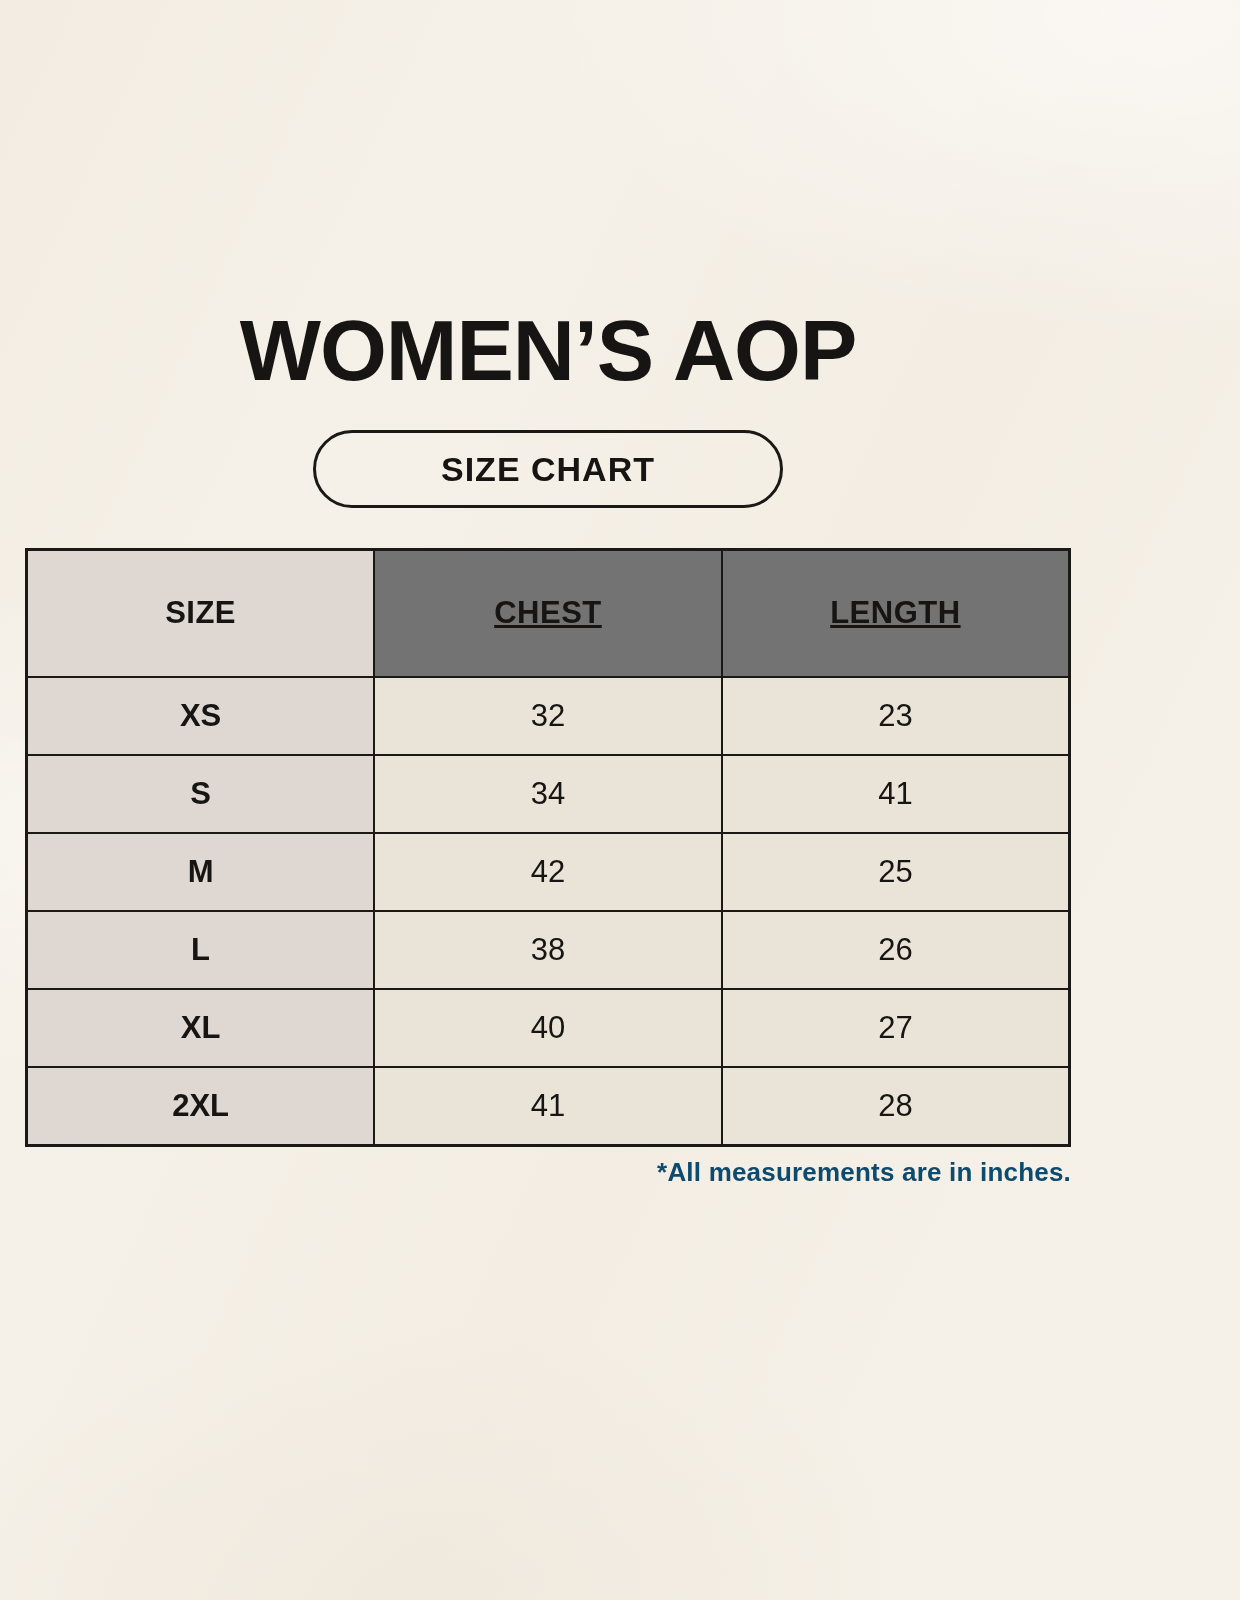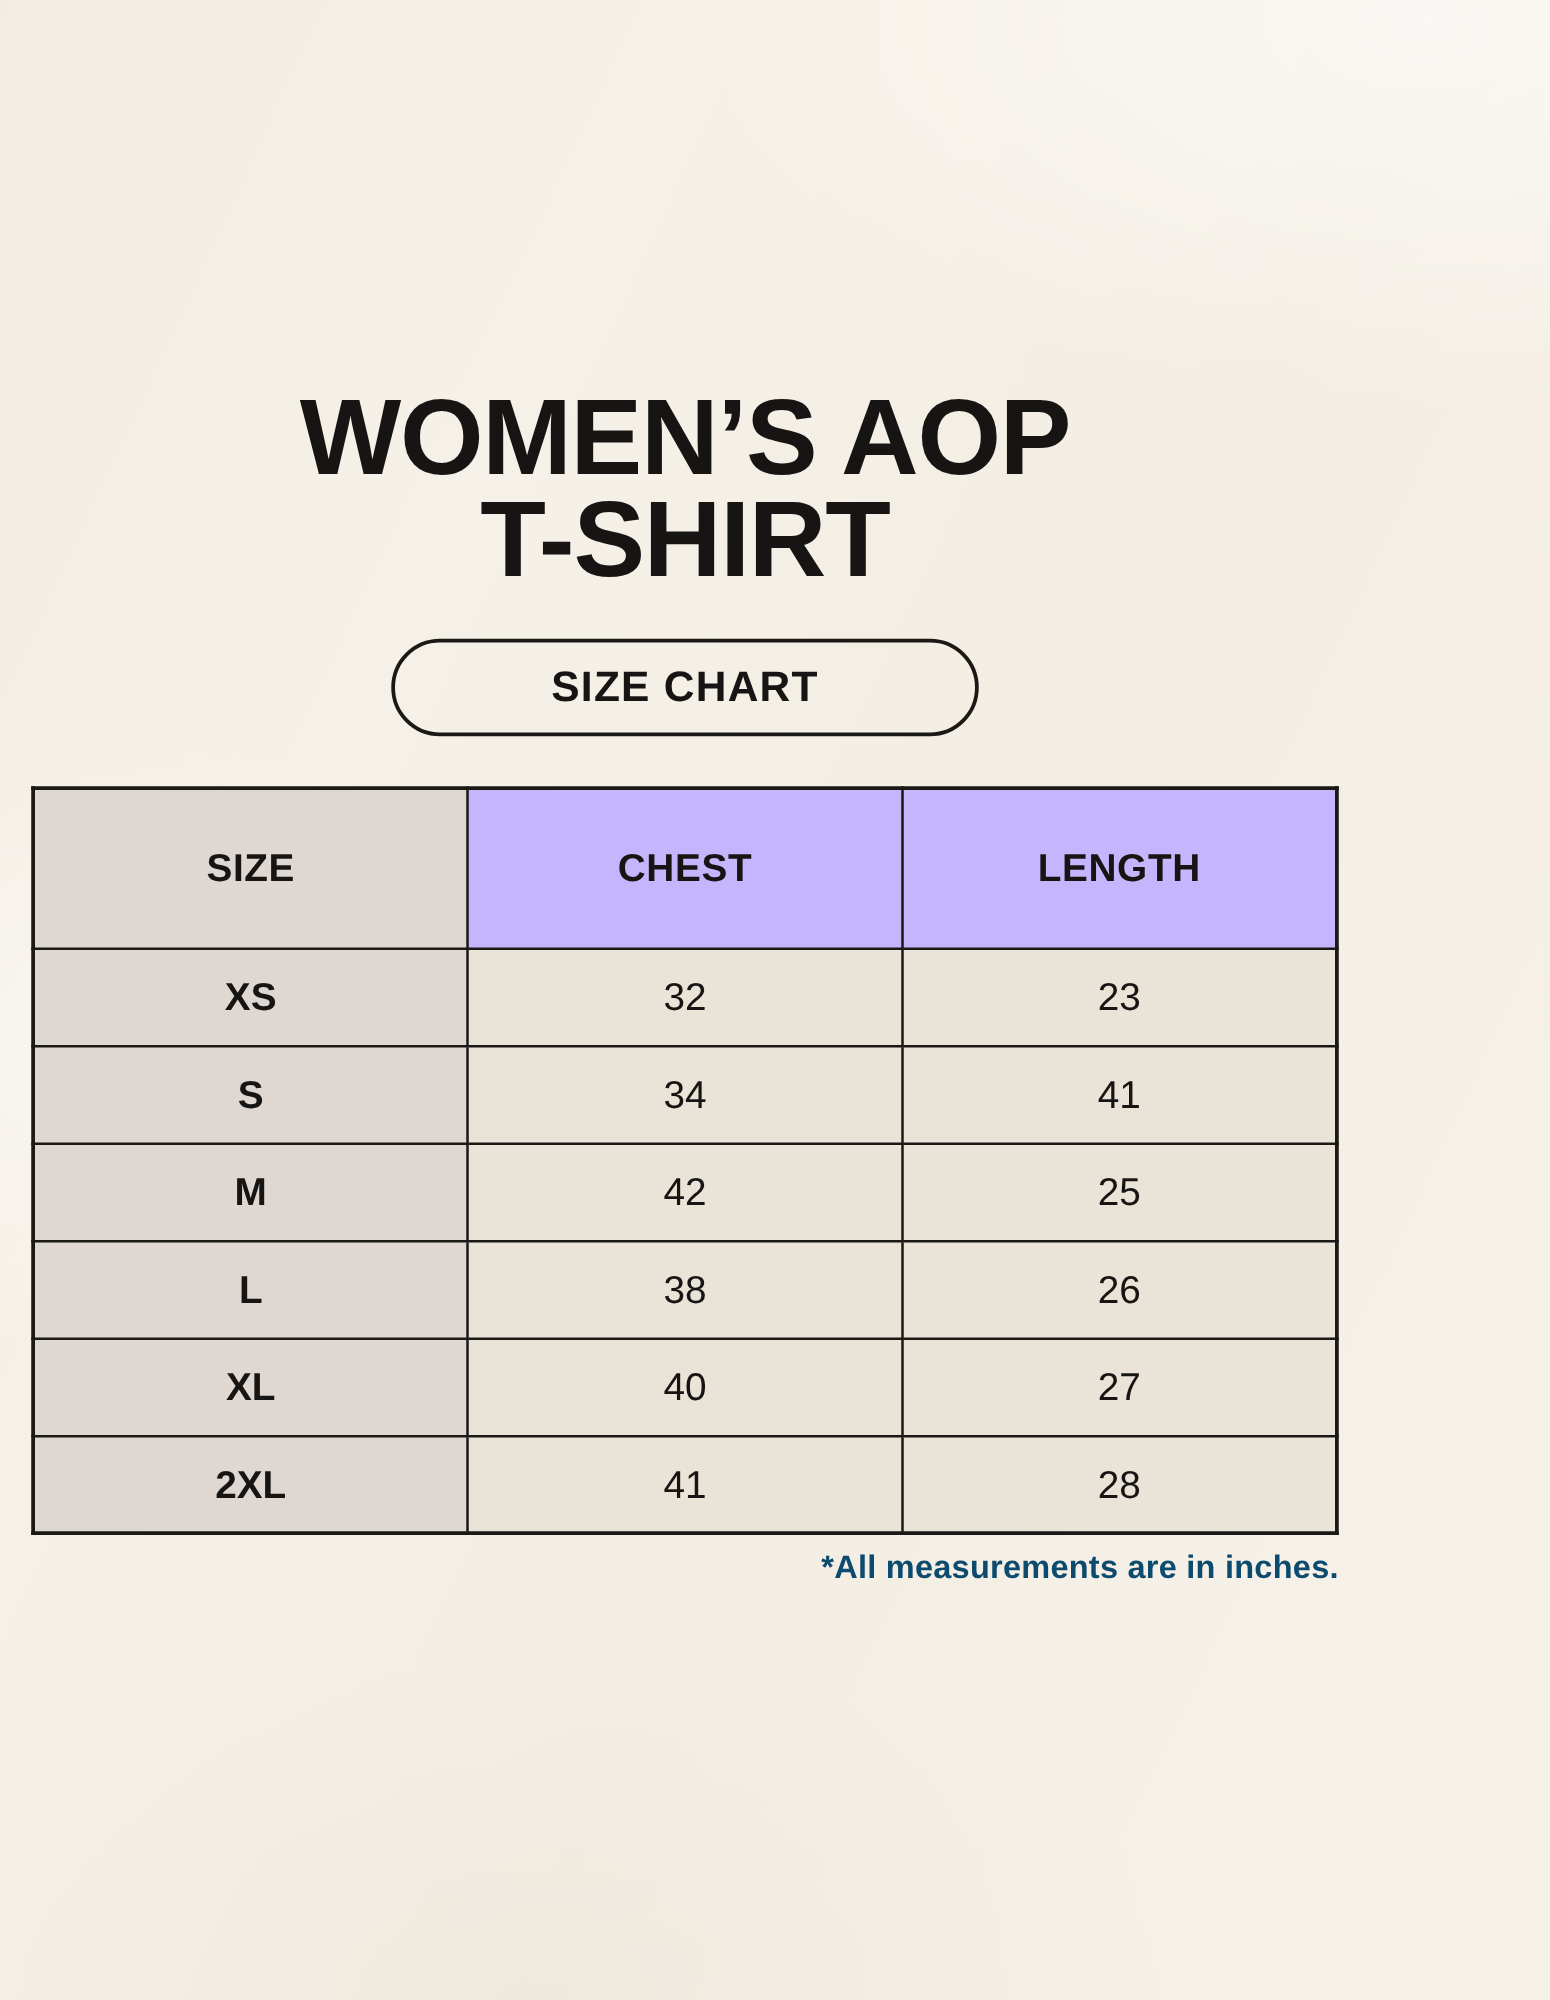--- a/index.html
+++ b/index.html
@@ -65,41 +65,41 @@
   .size-table th {
     height: 128px;
     font-size: 31px;
     font-weight: 700;
     letter-spacing: 0.5px;
   }
 
   .size-table td { height: 78px; font-size: 31px; font-weight: 400; }
 
   .col-size  { background: #ded7d2; }
-  .col-pink  { background: #c4b5fd; }
+  .col-pink  { background: #737373; text-decoration: underline; }
   .col-cream { background: #eae3d7; }
 
   td.col-size { font-weight: 700; }
 
   .footnote {
     width: 1046px;
     margin: 10px auto 0 auto;
     text-align: right;
     font-size: 26px;
     font-weight: 700;
     letter-spacing: 0.2px;
     color: #0c4a6e;
   }
 </style>
 </head>
 <body>
 
 <div class="canvas">
 
-  <h1 class="title"><span>WOMEN’S AOP</span><br><span>T-SHIRT</span></h1>
+  <h1 class="title"><span>WOMEN’S AOP</span><br></h1>
 
   <div class="pill-row">
     <div class="pill">SIZE CHART</div>
   </div>
 
   <table class="size-table">
     <thead>
       <tr>
         <th class="col-size">SIZE</th>
         <th class="col-pink">CHEST</th>

